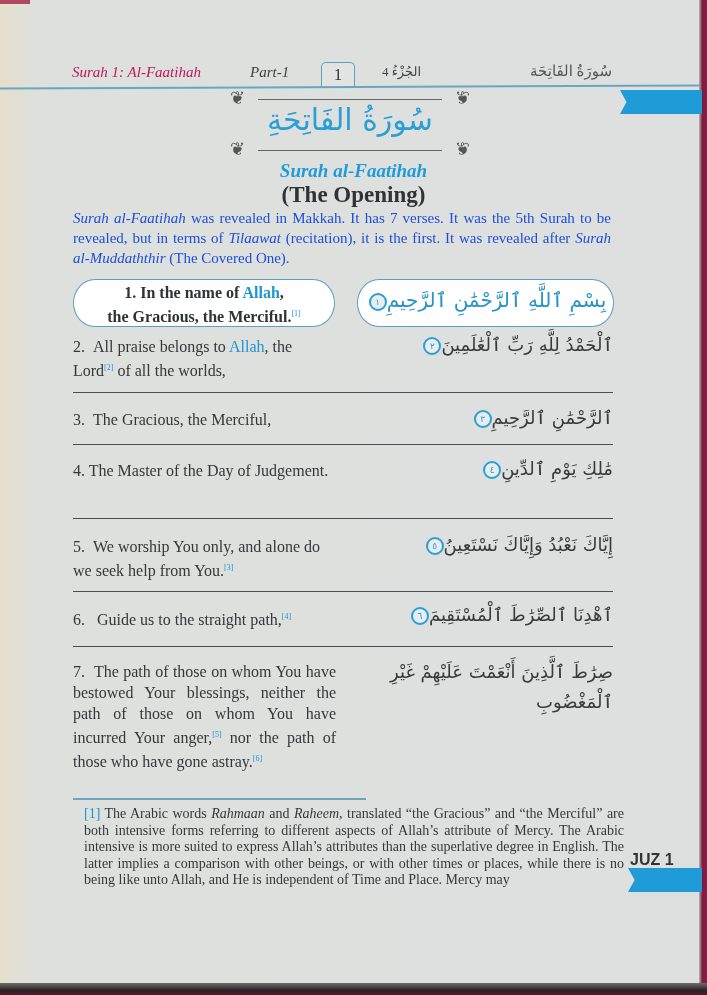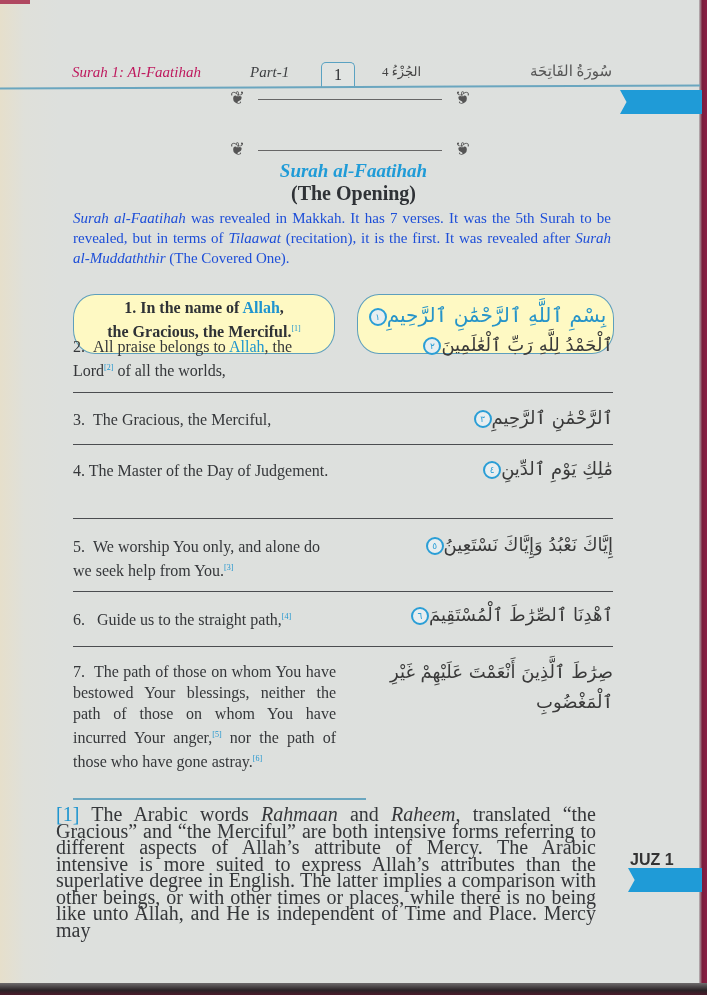--- a/index.html
+++ b/index.html
@@ -72,34 +72,34 @@
   .title-arabic {
     position: absolute; left: 0; right: 0; top: 10px; text-align: center;
     font-family: "DejaVu Sans", sans-serif; font-size: 30px; color: #2a9ed6; direction: rtl;
   }
   .title-en {
     position: absolute; left: 0; width: 707px; top: 160px; text-align: center;
     font-weight: bold; font-style: italic; font-size: 19px; color: #1f9bd7;
   }
   .subtitle-en {
     position: absolute; left: 0; width: 707px; top: 182px; text-align: center;
-    font-weight: bold; font-size: 20px; color: #2f3236;
+    font-weight: bold; font-size: 23px; color: #2f3236;
   }
 
   
   .intro {
     position: absolute; left: 73px; top: 208px; width: 538px;
     font-size: 15px; line-height: 20px; text-align: justify; color: #1d4ed8;
   }
   .intro i { font-style: italic; }
 
   
   .pill {
-    position: absolute; top: 294px; height: 60px;
-    background: #fef9c3; border: 1.5px solid #5d9fbd; border-radius: 22px / 24px;
+    position: absolute; top: 279px; height: 48px;
+    background: #ffffff; border: 1.5px solid #5d9fbd; border-radius: 22px / 24px;
   }
   .pill-en { left: 73px; width: 262px; }
   .pill-ar { left: 357px; width: 257px; }
   .pill-en .txt {
     position: absolute; left: 0; right: 0; top: 2px; text-align: center;
     font-weight: bold; font-size: 16px; line-height: 21px; color: #2f3236;
   }
   .pill-ar .txt {
     position: absolute; left: 0; right: 0; top: 8px; text-align: center; direction: rtl;
     font-family: "DejaVu Sans", sans-serif; font-size: 20px; color: #2694c9;
@@ -125,22 +125,22 @@
   }
   .rule {
     position: absolute; left: 73px; width: 540px; height: 1px; background: #4b4d50;
   }
   .fn-rule {
     position: absolute; left: 73px; top: 798px; width: 293px; height: 1.5px; background: #6aa6bf;
   }
 
   
   .footnote {
-    position: absolute; left: 56px; top: 806px; width: 540px;
-    font-size: 20px; line-height: 16.5px; text-align: justify; color: #35373a;
+    position: absolute; left: 84px; top: 806px; width: 540px;
+    font-size: 14px; line-height: 16.5px; text-align: justify; color: #35373a;
   }
   .footnote .fn-num { color: #1f95cf; }
   .footnote i { font-style: italic; }
 </style>
 </head>
 <body>
 
 <div class="page"></div>
 <div class="page-top-corner"></div>
 <div class="page-right-edge"></div>
@@ -156,20 +156,21 @@
 <div class="head-rule"></div>
 <div class="juz-tab-top"></div>
 
 <div class="title-ornament">
   <div class="frame-line-top"></div>
   <div class="frame-line-bot"></div>
   <span class="swirl tl">❦</span>
   <span class="swirl tr">❦</span>
   <span class="swirl bl">❦</span>
   <span class="swirl br">❦</span>
+  <div class="title-arabic">سُورَةُ الفَاتِحَةِ</div>
 </div>
 <div class="title-en">Surah al-Faatihah</div>
 <div class="subtitle-en">(The Opening)</div>
 
 <p class="intro"><i>Surah al-Faatihah</i><span> was revealed in Makkah. It has 7 verses. It was the 5th Surah to be revealed, but in terms of </span><i>Tilaawat</i><span> (recitation), it is the first. It was revealed after </span><i>Surah al-Muddaththir</i><span> (The Covered One).</span></p>
 
 <div class="pill pill-en">
   <div class="txt">
     <span>1.</span>
     <span>In the name of </span><span class="blue">Allah</span><span>,</span><br>

